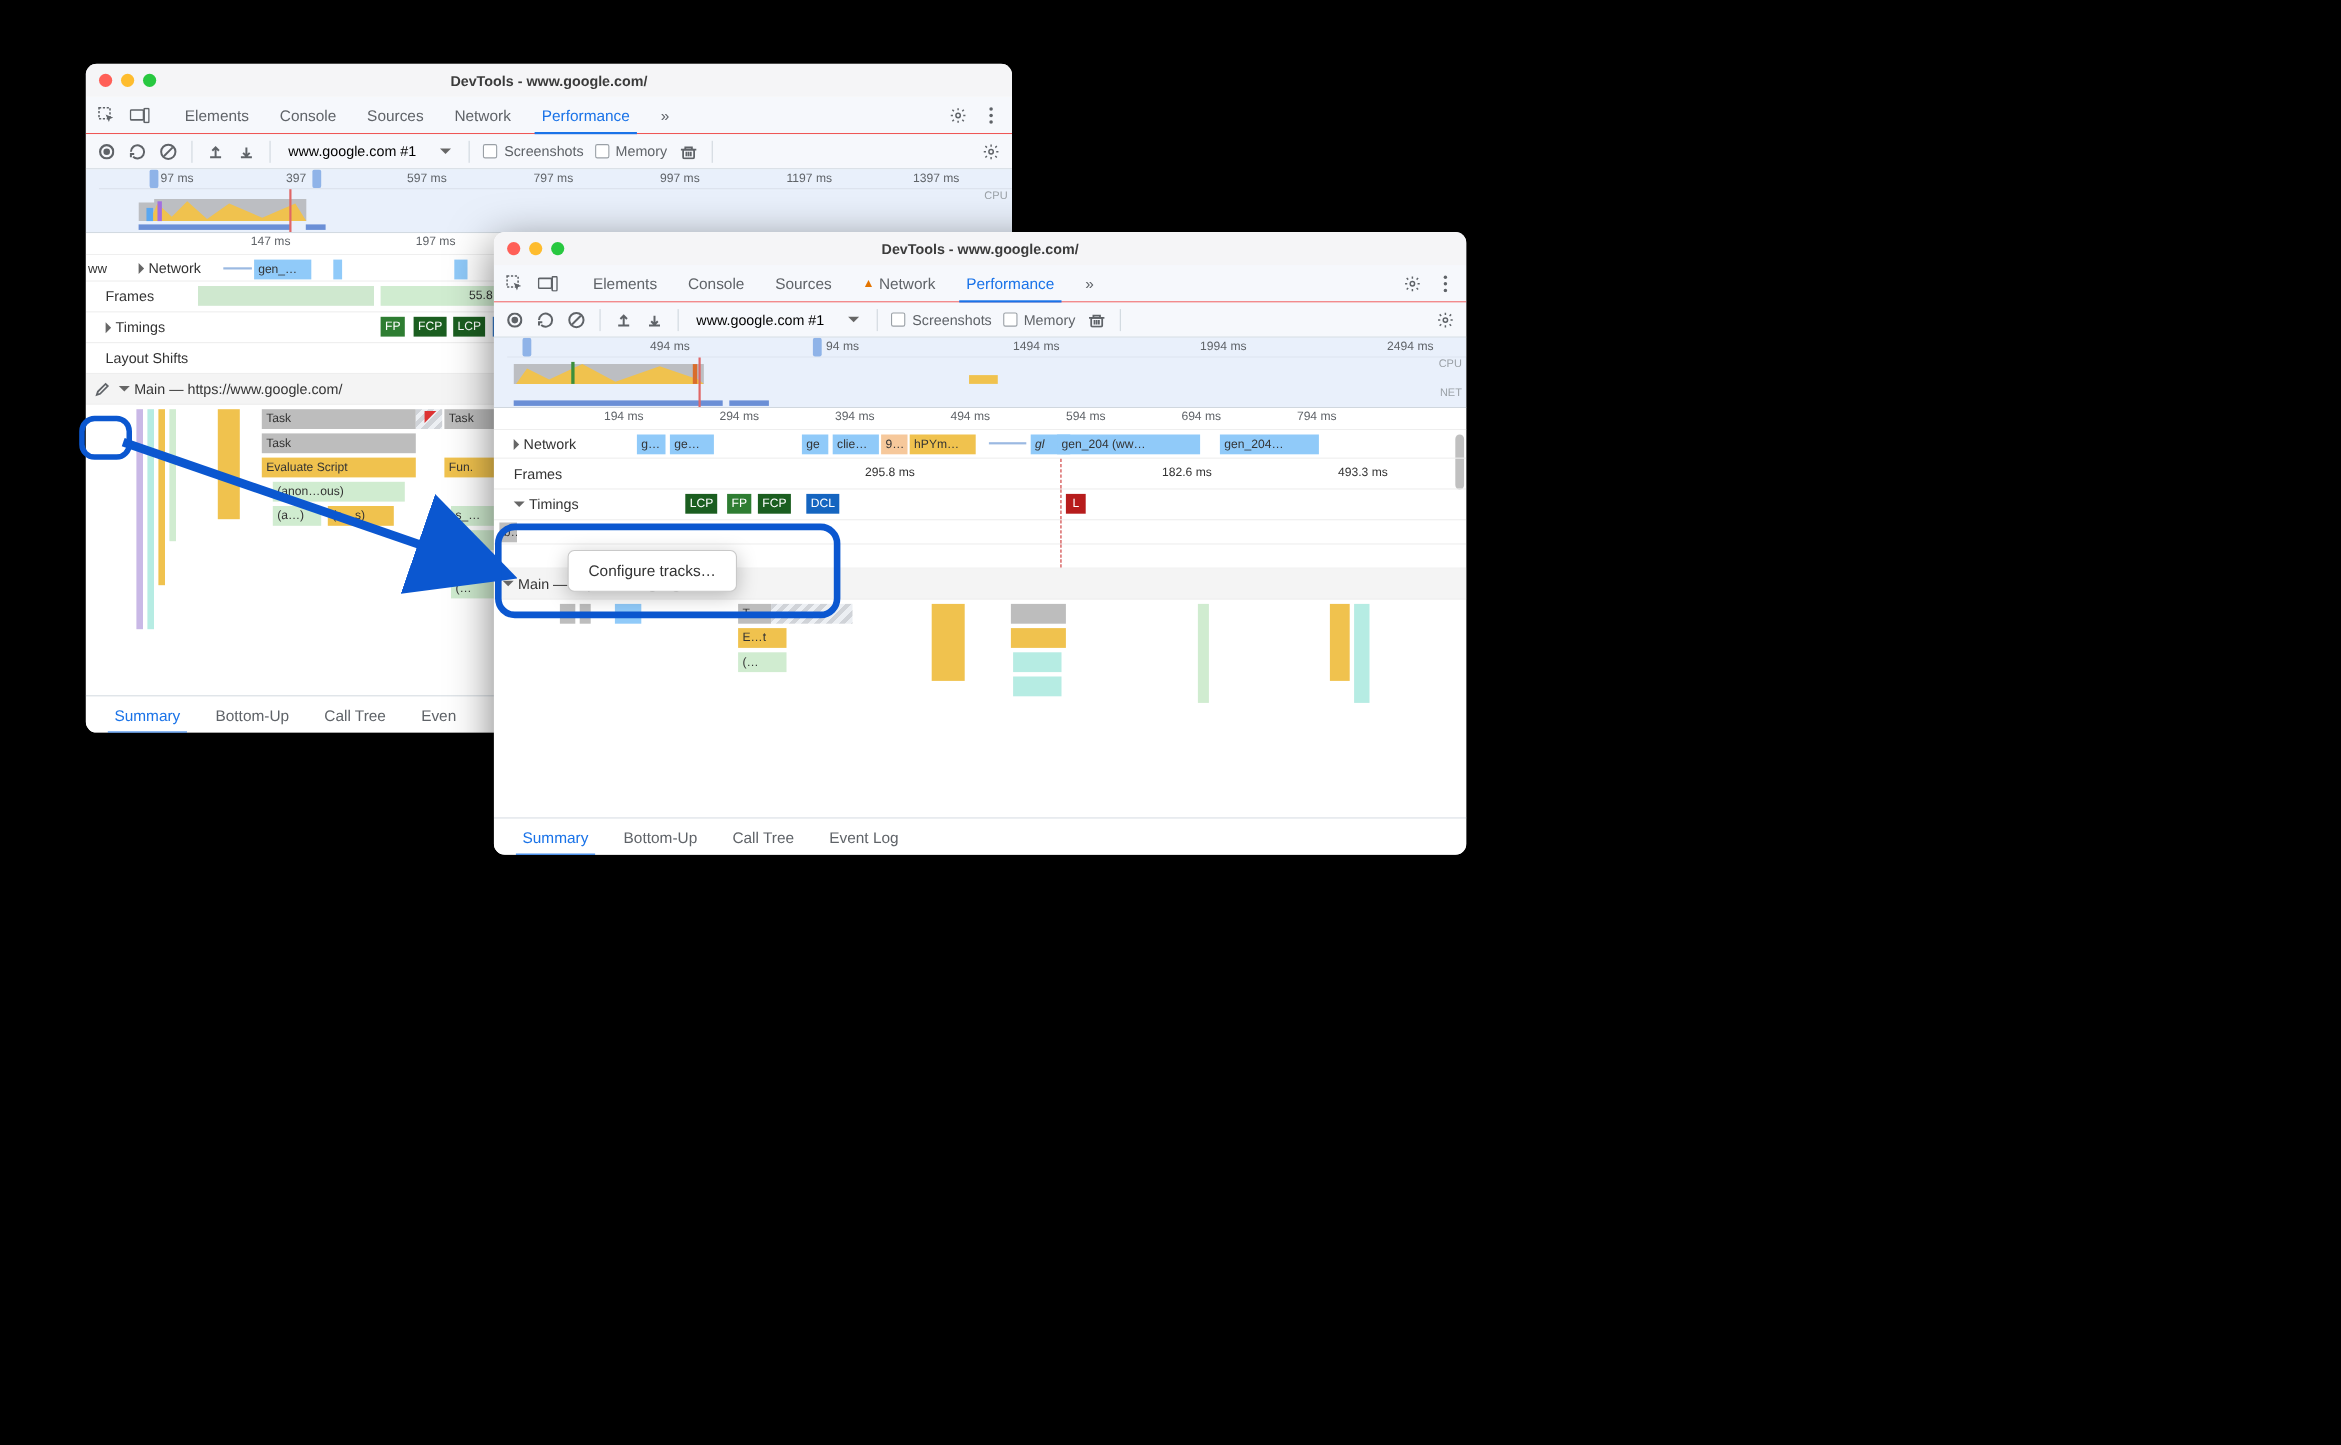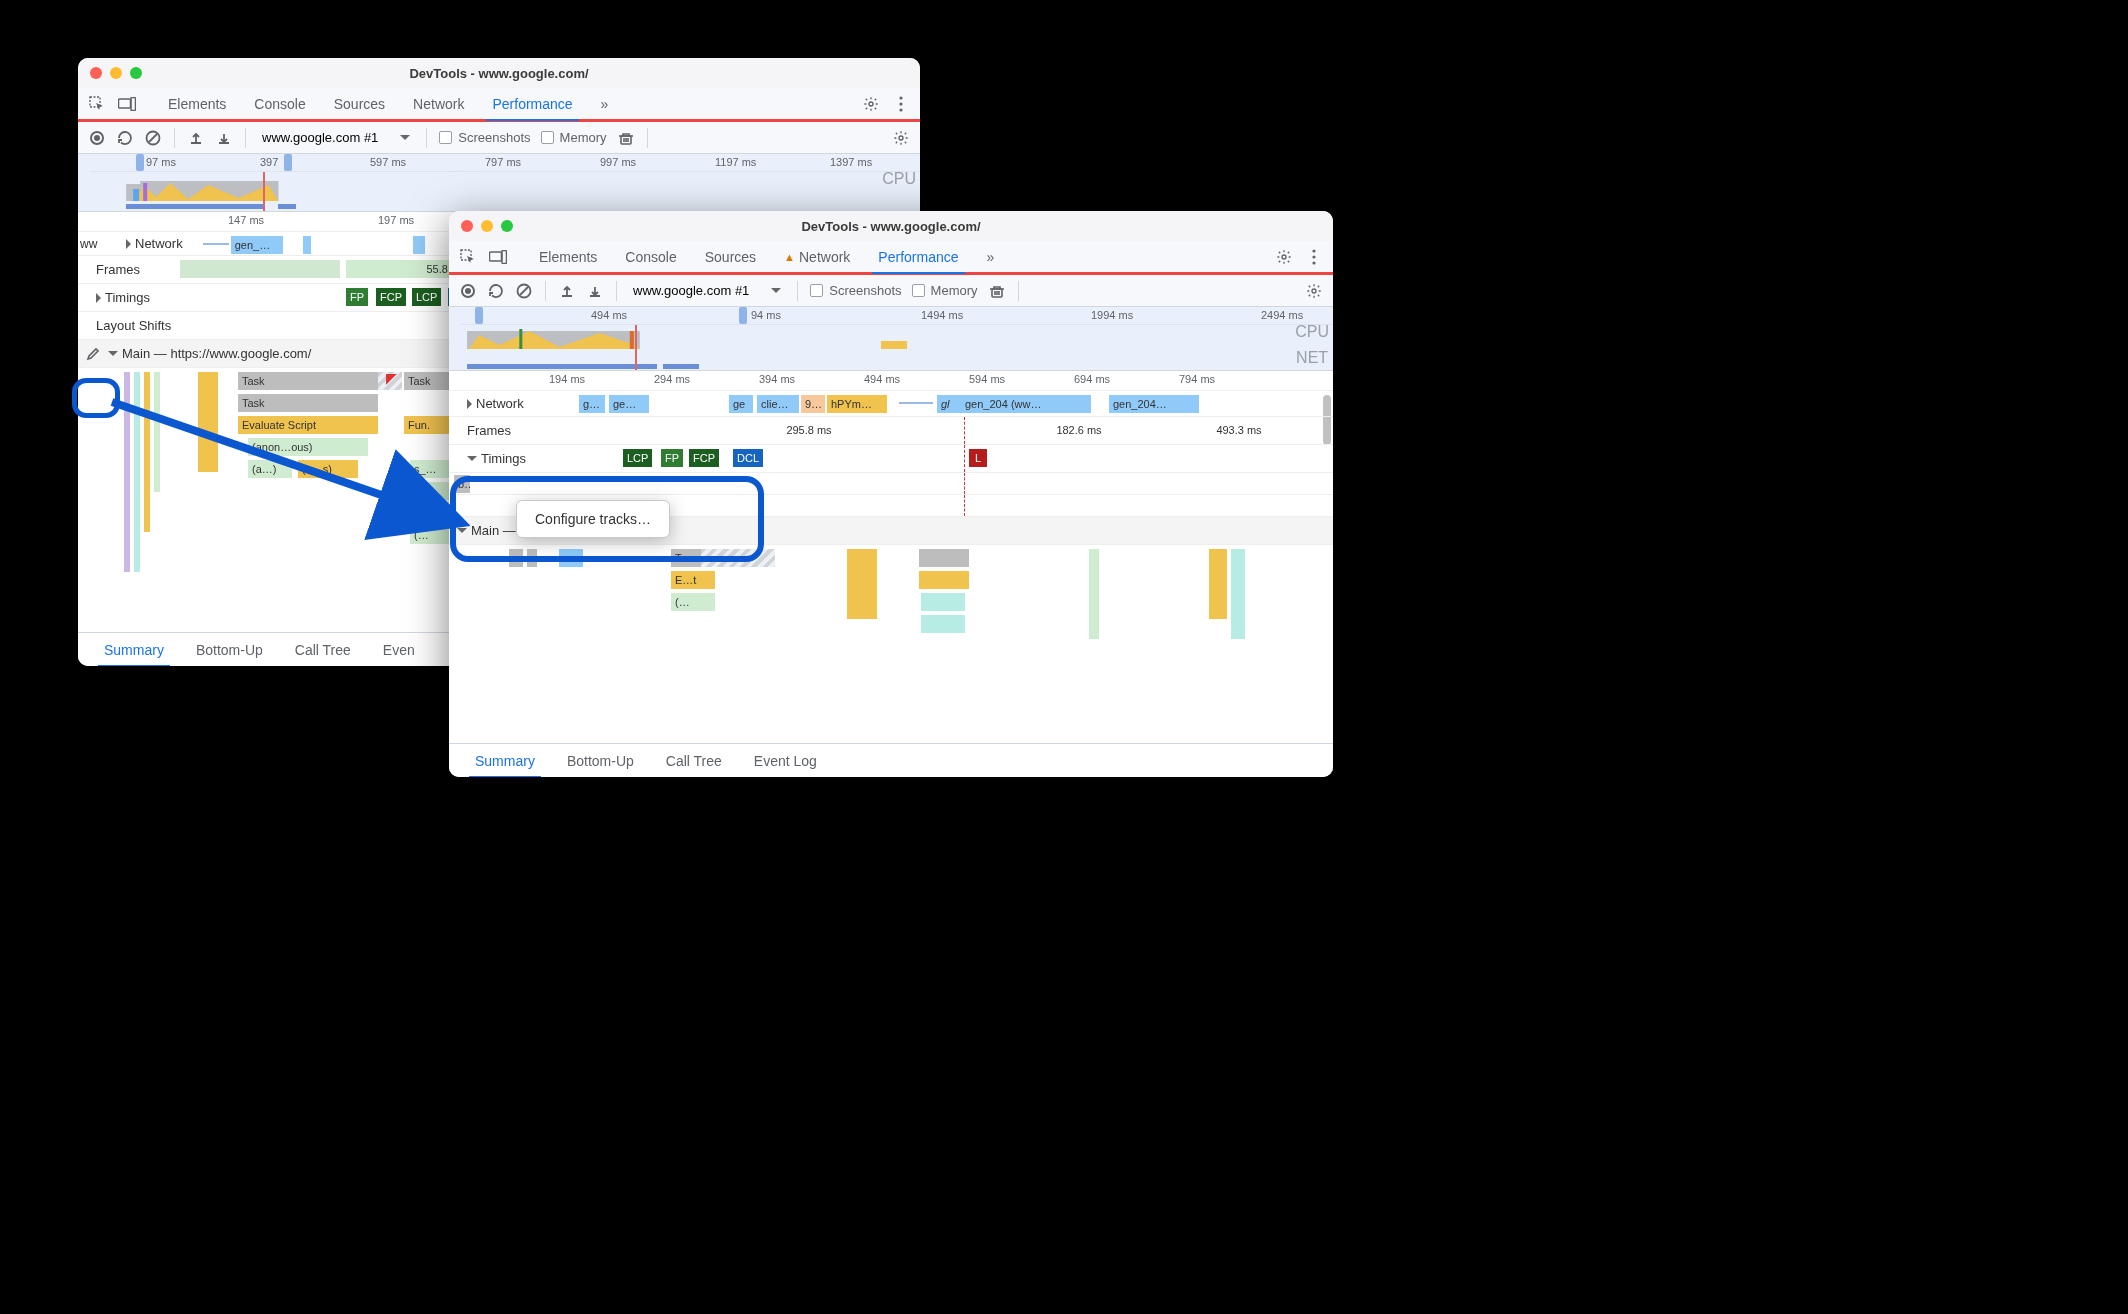--- a/index.html
+++ b/index.html
@@ -36,21 +36,21 @@
   .traffic { display: flex; gap: 8px; }
   .tl { width: 12px; height: 12px; border-radius: 50%; }
   .tl.red { background: #ff5f57; }
   .tl.yellow { background: #febc2e; }
   .tl.green { background: #28c840; }
   .titlebar .title { position: absolute; left:0; right:0; text-align:center; font-size:13px; font-weight:600; color:#3b3b3b; }
 
   .tabrow {
     height: 34px;
     background: #f6f8fc;
-    border-bottom: 3px solid #ef4444;
+    border-bottom: 1px solid #ef4444;
     display: flex;
     align-items: center;
     padding: 0 10px;
     gap: 12px;
   }
   .tabrow .icon { width:18px; height:18px; display:flex; align-items:center; justify-content:center; color:#5f6368; }
   .tabrow .tabs { display:flex; align-items:center; gap:0; margin-left:6px;}
   .tab { padding: 0 14px; height:34px; display:flex; align-items:center; color:#5f6368; font-size:14px; cursor:pointer; position:relative;}
   .tab.active { color:#1a73e8; }
   .tab.active::after { content:""; position:absolute; bottom:0; left:8px; right:8px; height:2px; background:#1a73e8; }
@@ -83,21 +83,21 @@
     display:flex;
     font-size:11px;
     color:#5f6368;
     background:#e9f0fb;
     position:relative;
     border-bottom:1px solid rgba(0,0,0,0.05);
     margin-left:12px;
   }
   .tick { position:absolute; top:2px;}
   .ov-body { position:absolute; top:18px; left:0; right:0; bottom:0; }
-  .ov-right-labels { position:absolute; right:4px; top:0; text-align:center; font-size:16px; color:#9aa0a6; line-height:14px;}
+  .ov-right-labels { position:absolute; right:4px; top:0; text-align:right; font-size:10px; color:#9aa0a6; line-height:14px;}
   .flame { position:absolute; bottom:10px; left:0; right:0; height:22px;}
   .fband { position:absolute; bottom:2px; left:0; right:0; height:5px; background:#6b8fd6;}
 
   .pane { flex:1; overflow:hidden; background:#fff; position:relative;}
   .track-ruler { height:20px; background:#fff; border-bottom:1px solid #eee; position:relative; font-size:11px; color:#5f6368;}
   .track-row { height:28px; border-bottom:1px solid #eee; display:flex; align-items:center; position:relative;}
   .track-label { width:150px; padding-left:18px; font-size:13px; color:#333; display:flex; align-items:center; gap:4px; flex-shrink:0; white-space:nowrap; overflow:hidden; text-overflow:ellipsis;}
   .track-content { flex:1; position:relative; height:100%;}
   .chip { position:absolute; top:4px; height:18px; font-size:11px; color:#fff; display:flex; align-items:center; padding:0 4px; overflow:hidden; white-space:nowrap;}
   .chip.green { background:#2e7d32;}

